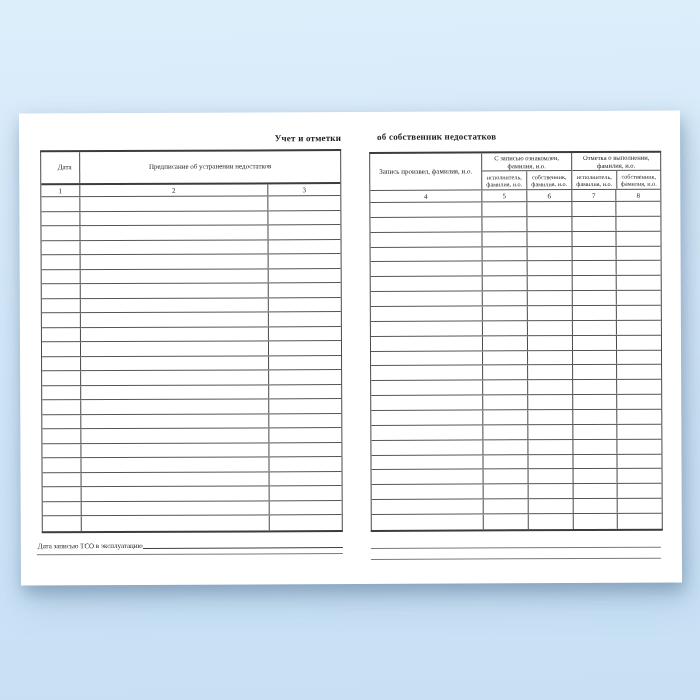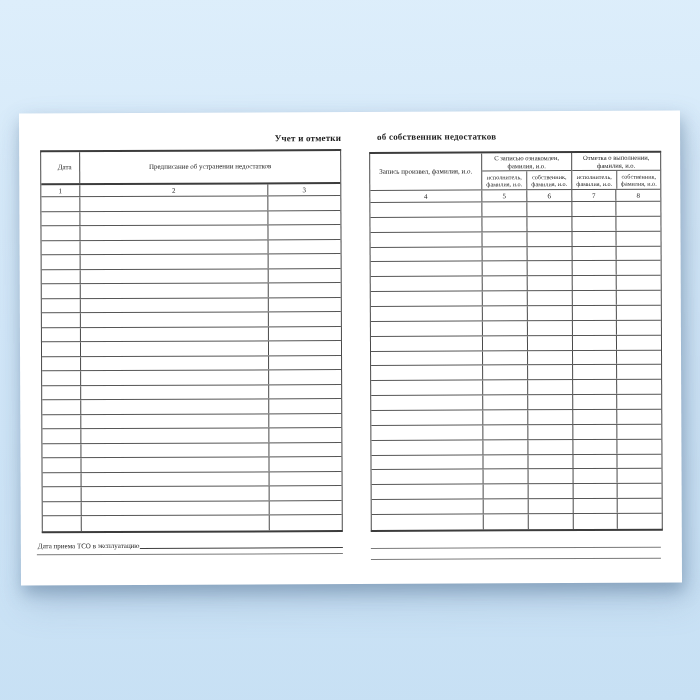--- a/index.html
+++ b/index.html
@@ -392,21 +392,21 @@
             <div class="cell vr" style="width: 112px;"></div>
             <div class="cell vr" style="width: 45px;"></div>
             <div class="cell vr" style="width: 45px;"></div>
             <div class="cell vr" style="width: 44px;"></div>
             <div class="cell-flex"></div>
           </div>
         </div>
     </div>
 
     <div class="footer-left">
-      <span class="footer-label">Дата приема ТСО в эксплуатацию</span>
+      <span class="footer-label">Дата записью ТСО в эксплуатацию</span>
       <span class="footer-fill"></span>
     </div>
     <div class="rule rule-l2"></div>
     <div class="rule rule-r1"></div>
     <div class="rule rule-r2"></div>
 
   </div>
 </div>
 
 </body></html>

